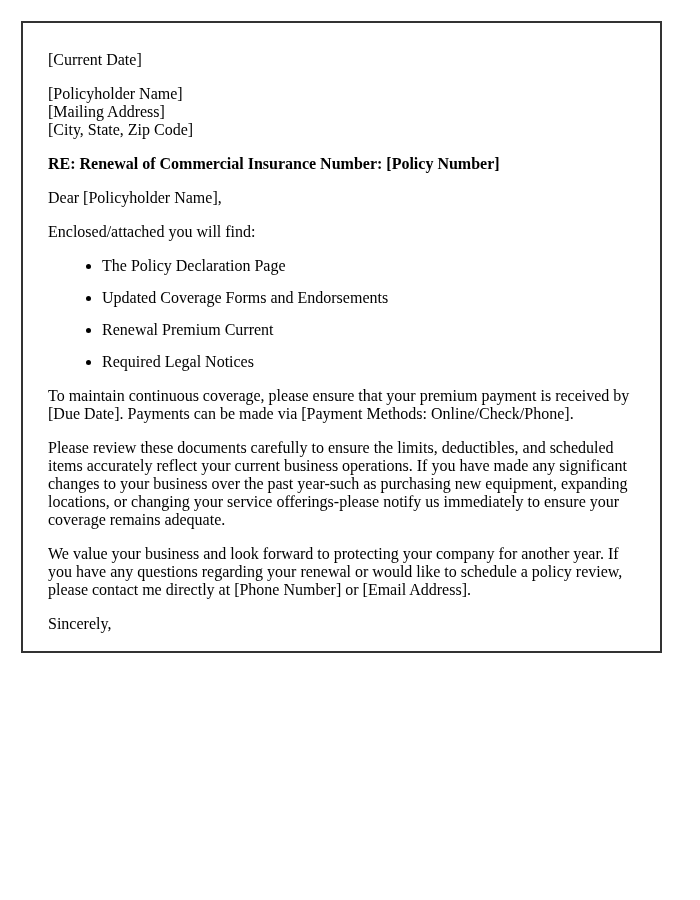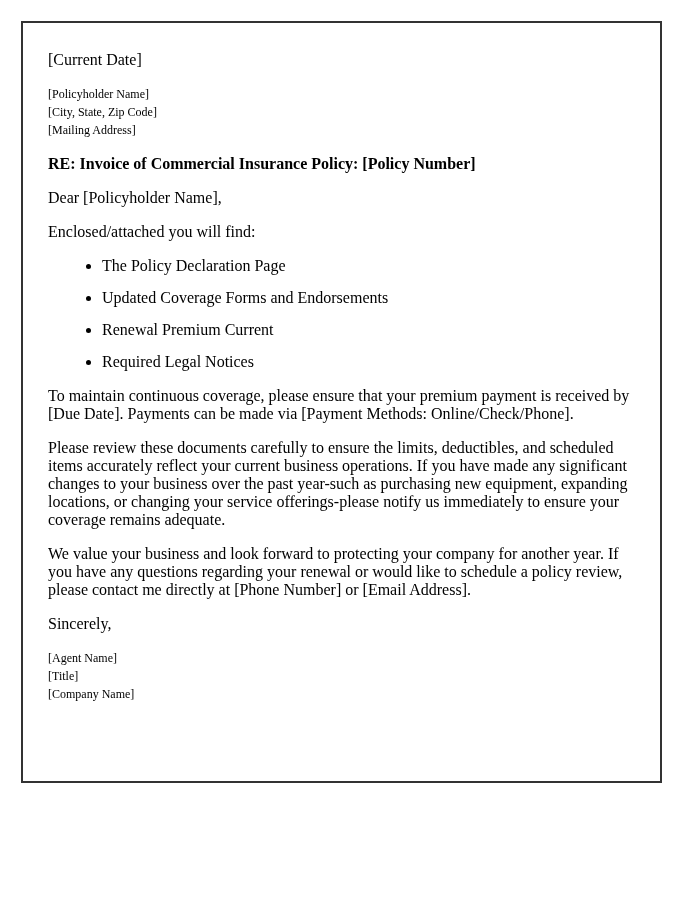--- a/index.html
+++ b/index.html
@@ -13,36 +13,36 @@
     position: relative;
     font-family: "Liberation Serif", "DejaVu Serif", serif;
     color: #000000;
     -webkit-font-smoothing: antialiased;
   }
   .letter-page {
     position: absolute;
     left: 21px;
     top: 21px;
     width: 641px;
-    height: 762px;
+    height: 632px;
     box-sizing: border-box;
     border: 2px solid #333333;
     background: #ffffff;
     padding: 12px 23px 12px 25px;
     overflow: hidden;
   }
   .letter-page p,
   .letter-page .block,
   .letter-page ul {
     margin: 16px 0;
     font-size: 16px;
     line-height: 18px;
   }
   .block div {
-    font-size: 12px;
+    font-size: 16px;
     line-height: 18px;
   }
   .subject {
     font-weight: bold;
   }
   ul.enclosures {
     padding-left: 40px;
     list-style-type: disc;
   }
   ul.enclosures li {
@@ -52,25 +52,25 @@
 </style>
 </head>
 <body>
 
 <div class="letter-page">
 
   <p>[Current Date]</p>
 
   <div class="block">
     <div>[Policyholder Name]</div>
+    <div>[Mailing Address]</div>
     <div>[City, State, Zip Code]</div>
-    <div>[Mailing Address]</div>
   </div>
 
-  <p class="subject">RE: Invoice of Commercial Insurance Policy: [Policy Number]</p>
+  <p class="subject">RE: Renewal of Commercial Insurance Number: [Policy Number]</p>
 
   <p>Dear [Policyholder Name],</p>
 
 
   <p>Enclosed/attached you will find:</p>
 
   <ul class="enclosures">
     <li>The Policy Declaration Page</li>
     <li>Updated Coverage Forms and Endorsements</li>
     <li>Renewal Premium Current</li>

